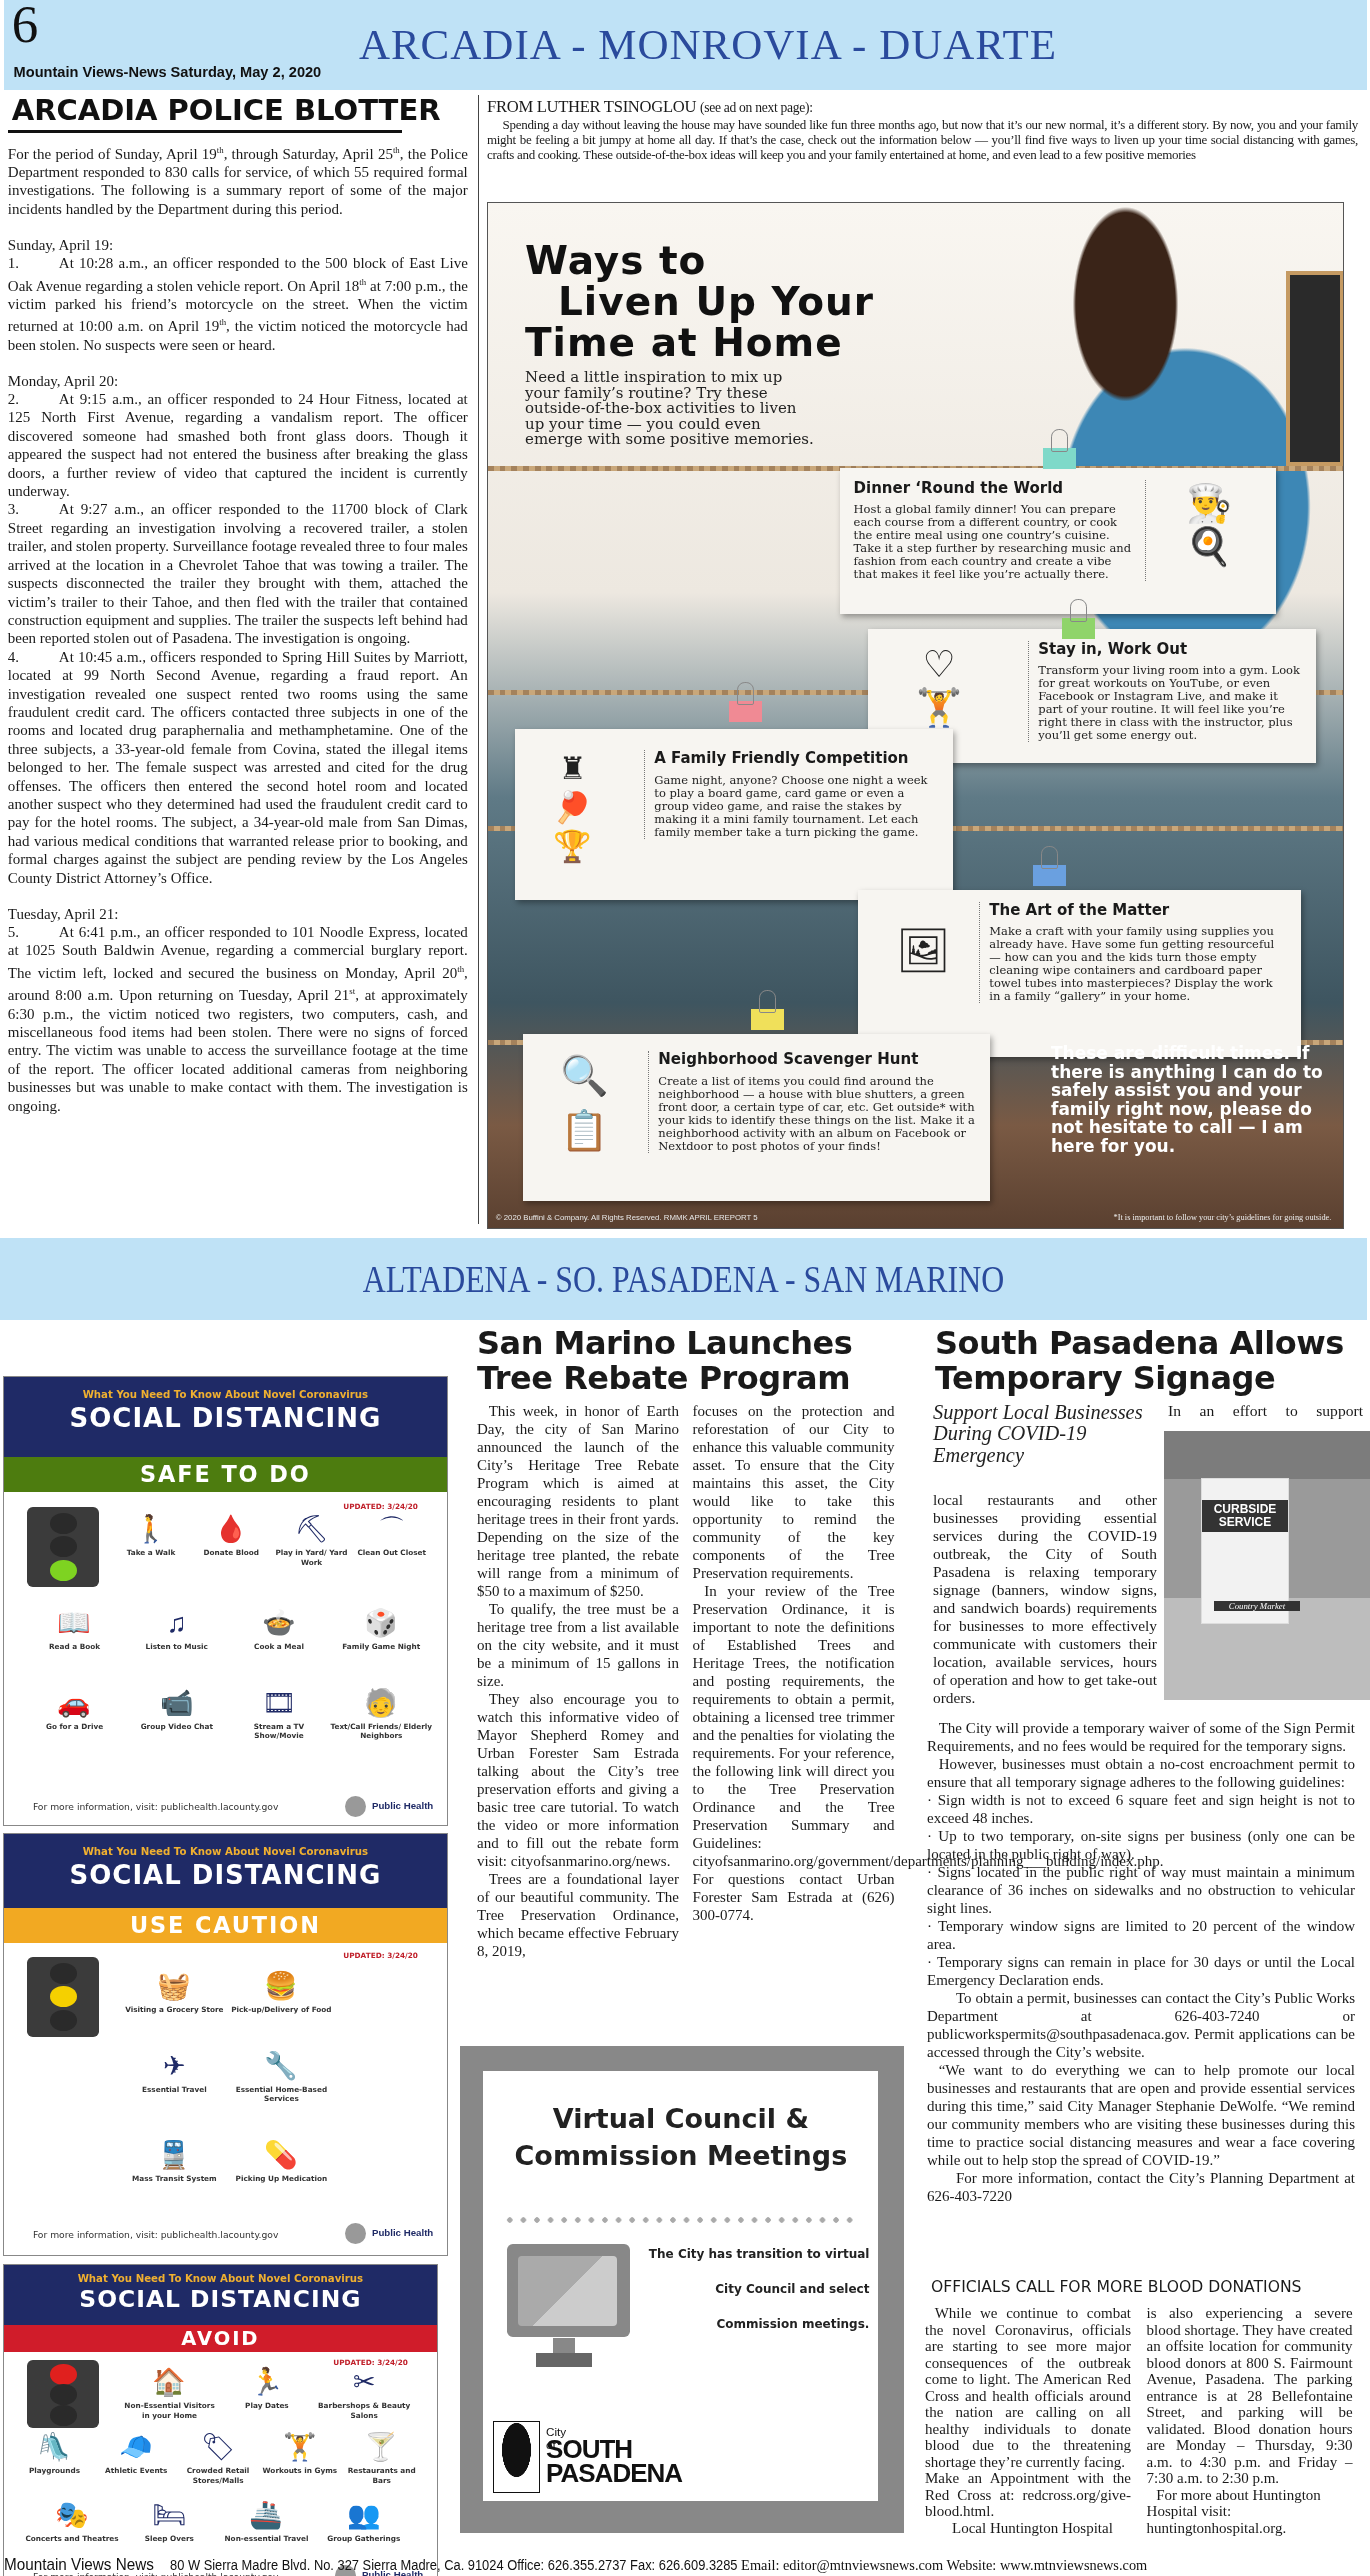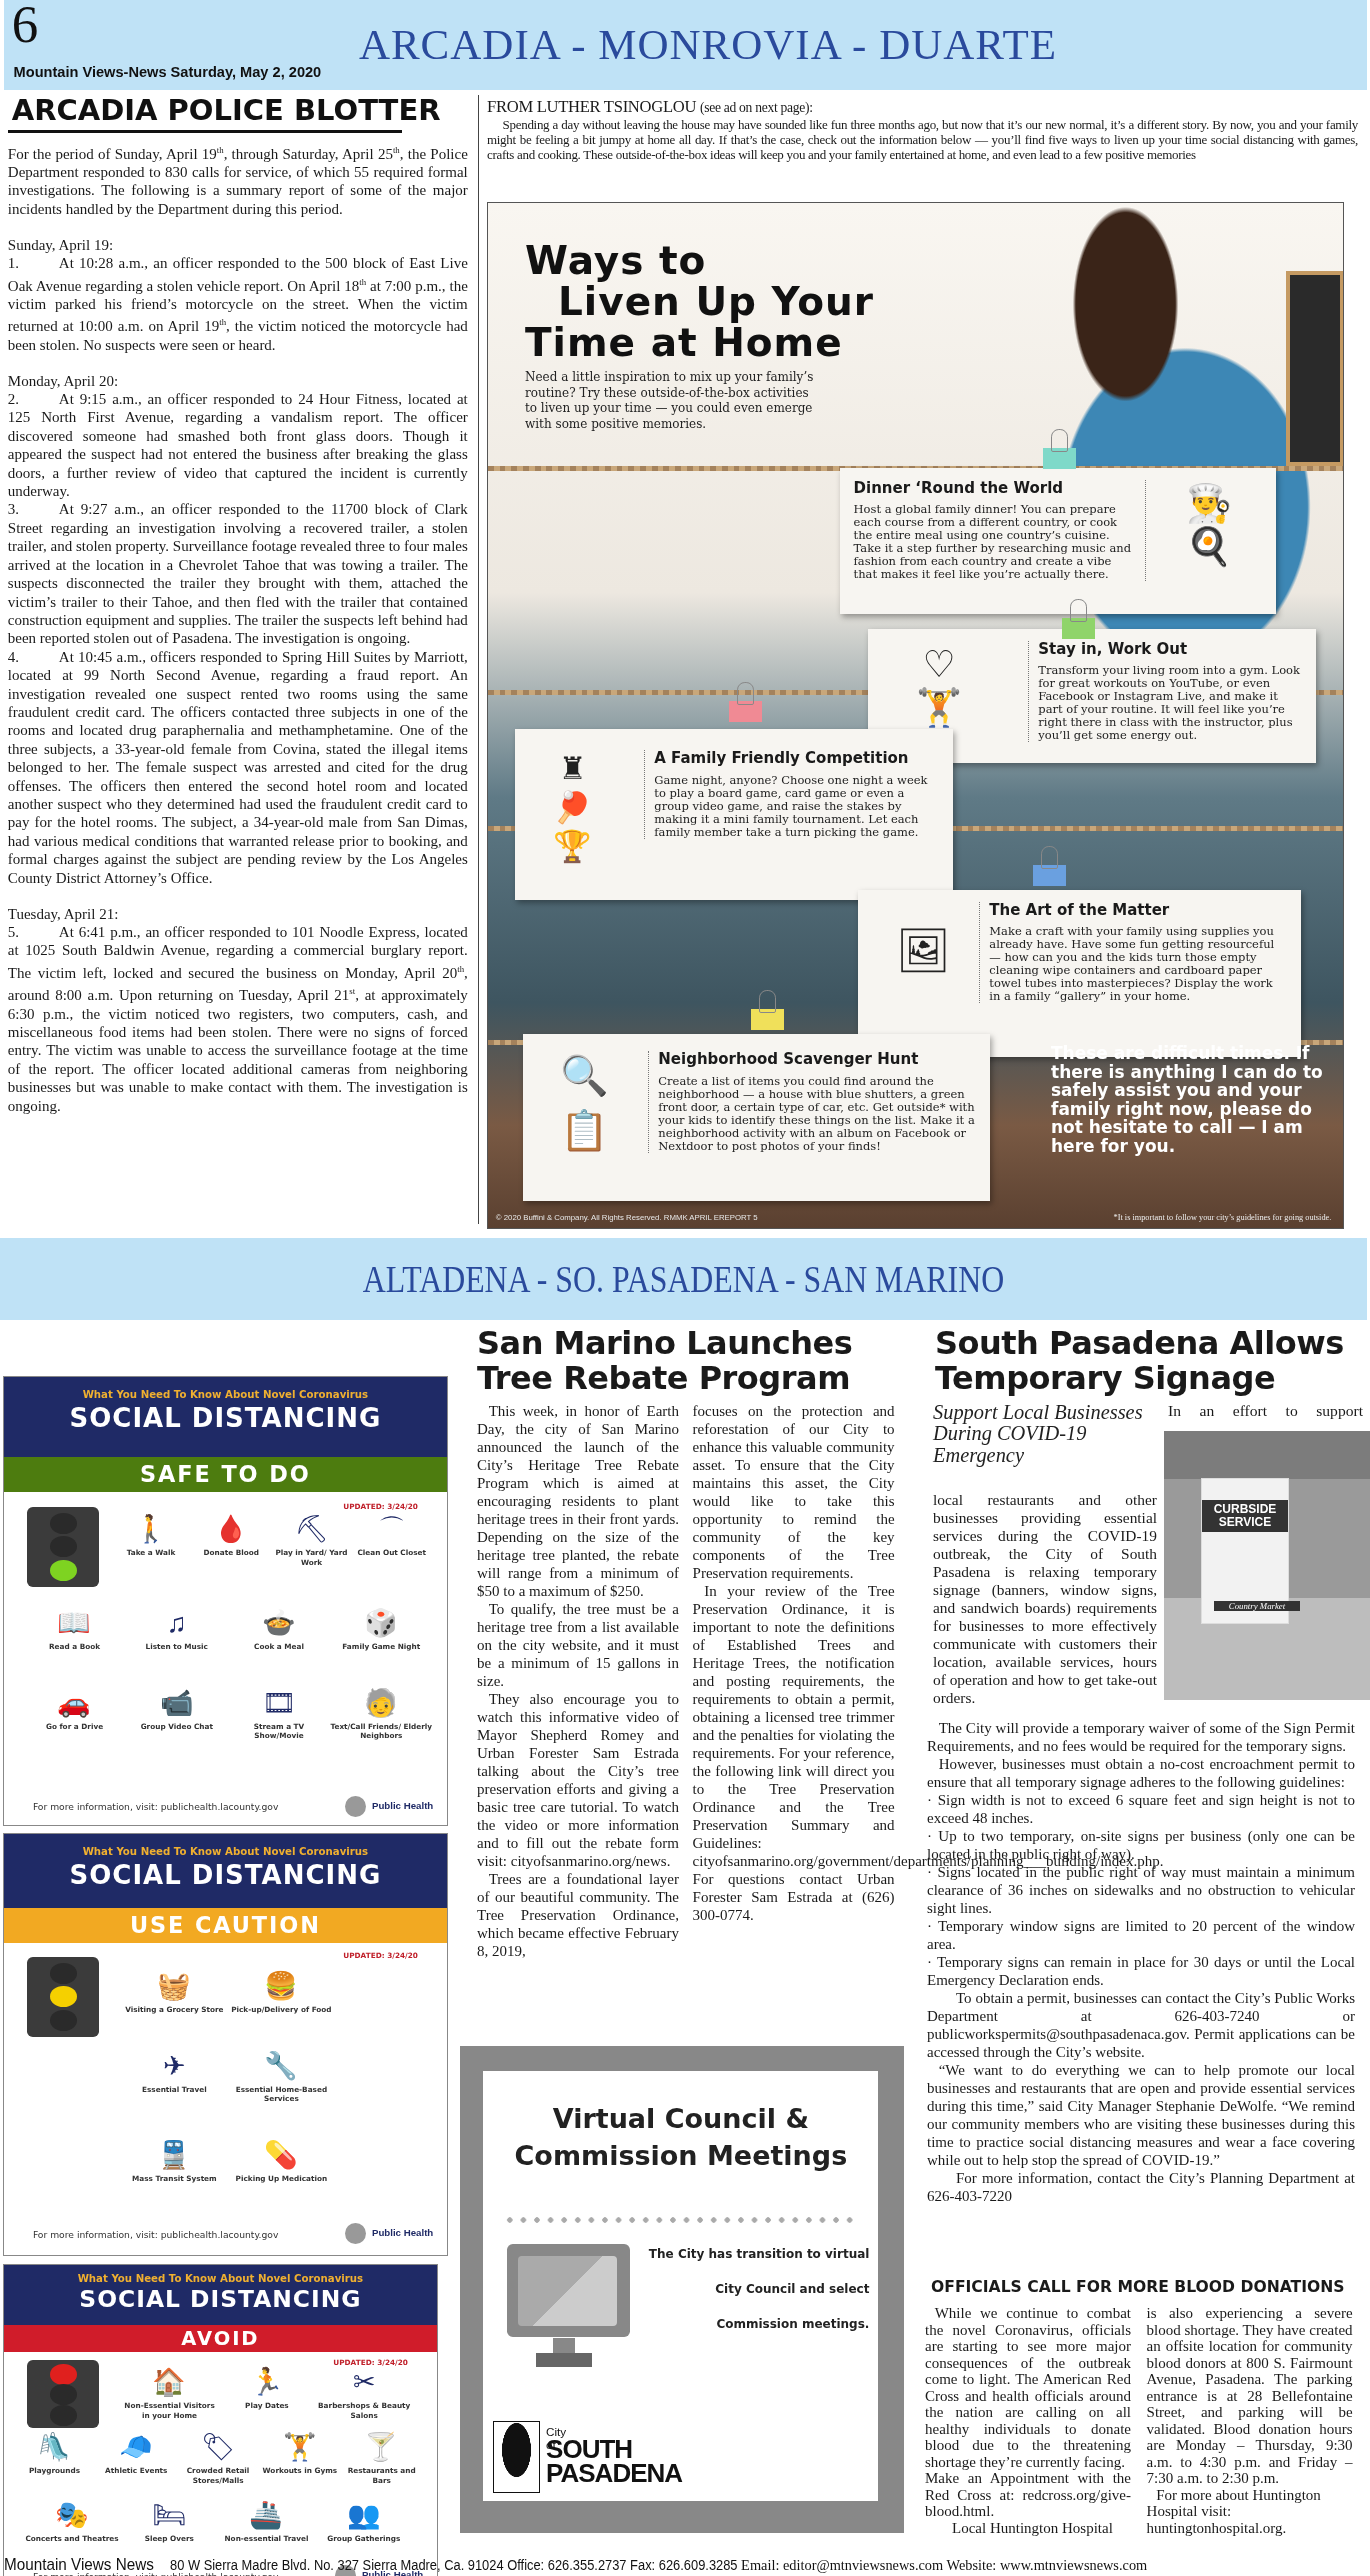--- a/index.html
+++ b/index.html
@@ -32,21 +32,21 @@
   
   .ad { position: absolute; left: 487px; top: 202px; width: 857px; height: 1027px; border: 1px solid #555;
         background: linear-gradient(180deg, #f9f6f1 0%, #ede8e0 38%, #5f7a86 58%, #3e5560 78%, #7a5a44 90%, #5a4030 100%); overflow: hidden; }
   .ad-photo-woman { position: absolute; left: 458px; top: 0; width: 399px; height: 506px;
         background: radial-gradient(ellipse at 45% 20%, #3a2418 0 16%, transparent 17%),
                     radial-gradient(ellipse at 60% 60%, #3d87b5 0 36%, transparent 37%); }
   .ad-chalkboard { position: absolute; left: 798px; top: 68px; width: 58px; height: 195px; background: #2a2a2a; border: 4.9px solid #c59a62; }
   .ad-title { position: absolute; left: 37px; top: 37px; font-family: "DejaVu Sans", sans-serif; font-weight: bold; font-size: 39px; line-height: 41px; color: #111; letter-spacing: 1px; }
   .ad-title span { display: block; }
   .ad-title .l2 { padding-left: 33px; }
-  .ad-intro { position: absolute; left: 37px; top: 167px; width: 292px; font-family: "DejaVu Serif", serif; font-size: 12px; line-height: 15.6px; color: #222; }
+  .ad-intro { position: absolute; left: 37px; top: 167px; width: 292px; font-family: "DejaVu Serif", serif; font-size: 15px; line-height: 15.6px; color: #222; }
   .twine { position: absolute; left: 0; width: 857px; height: 4.9px; background: repeating-linear-gradient(90deg, #a4825c 0 5.8px, #c9a77a 5.8px 11.7px); }
   .card { position: absolute; background: #f7f5f1; box-shadow: 1.9px 2.9px 5.8px rgba(0,0,0,0.35); padding: 11.7px 13.6px; }
   .card h4 { font-family: "DejaVu Sans", sans-serif; font-weight: bold; font-size: 15px; line-height: 17.5px; color: #1a1a1a; margin-bottom: 5.8px; }
   .card p { font-family: "DejaVu Serif", serif; font-size: 11.5px; line-height: 13px; color: #222; }
   .card .body { border-left: 1.9px dotted #777; padding-left: 9.7px; }
   .card .body-r { border-right: 1.9px dotted #777; padding-right: 9.7px; }
   .card .icons { position: absolute; font-size: 37px; color: #222; line-height: 43px; text-align: center; }
   .clip { position: absolute; width: 33px; height: 21.4px; }
   .clip::before { content: ""; position: absolute; left: 7.8px; top: -19.5px; width: 15.6px; height: 21.4px; border: 1.9px solid #888; border-radius: 7.8px 7.8px 1.9px 1.9px; }
   .ad-closing { position: absolute; left: 563px; top: 841px; width: 273px; font-family: "DejaVu Sans", sans-serif; font-weight: bold; font-size: 17px; line-height: 18.5px; color: #fff; }
@@ -103,21 +103,21 @@
   .sp-photo { position: absolute; left: 1164px; top: 1431px; width: 206px; height: 269px;
               background: linear-gradient(180deg, #7c7c7c 0 18%, #9a9a9a 18% 62%, #bdbdbd 62% 100%); }
   .sp-sign { position: absolute; left: 37px; top: 47px; width: 88px; height: 146px; background: #f2f2f2; border: 1.9px solid #ddd; }
   .sp-sign-head { background: #333; color: #fff; font-family: "Liberation Sans", sans-serif; font-weight: bold; font-size: 12px; line-height: 12.7px; text-align: center; padding: 2.9px 0; margin-top: 21.4px; }
   .sp-sign-foot { position: absolute; bottom: 11.7px; left: 12px; width: 100%; background: #333; color: #fff; font-family: "Liberation Serif", serif; font-style: italic; font-size: 8.8px; text-align: center; }
   .sp-col1 { position: absolute; left: 933px; top: 1491px; width: 224px; font-size: 15.4px; line-height: 18px; text-align: justify; }
   .sp-body { position: absolute; left: 927px; top: 1719px; width: 428px; font-size: 15px; line-height: 18px; text-align: justify; }
   .sp-body p.ind { text-indent: 11.7px; }
   .sp-body p.ind2 { text-indent: 29px; }
 
-  .blood-title { position: absolute; left: 931px; top: 2278px; width: 428px; font-family: "DejaVu Sans", sans-serif; font-weight: bold; font-size: 15.6px; color: #1a1a1a; letter-spacing: 0px; }
+  .blood-title { position: absolute; left: 931px; top: 2278px; width: 428px; font-family: "DejaVu Sans", sans-serif; font-weight: normal; font-size: 15.6px; color: #1a1a1a; letter-spacing: 0px; }
   .blood-cols { position: absolute; left: 925px; top: 2305px; width: 428px; display: flex; gap: 15.6px; }
   .blood-col { width: 206px; font-size: 15px; line-height: 16.5px; text-align: justify; }
   .blood-col p.ind { text-indent: 9.7px; }
 
   
   .footer { position: absolute; left: 3.9px; top: 2555px; width: 1367px; font-family: "Liberation Sans", sans-serif; font-size: 14px; color: #111; white-space: nowrap; transform-origin: left; transform: scaleX(0.92); }
   .footer .brand { font-size: 16.6px; margin-right: 13.6px; }
   .footer .serif { font-family: "Liberation Serif", serif; font-size: 15.6px; }
 </style>
 </head>

